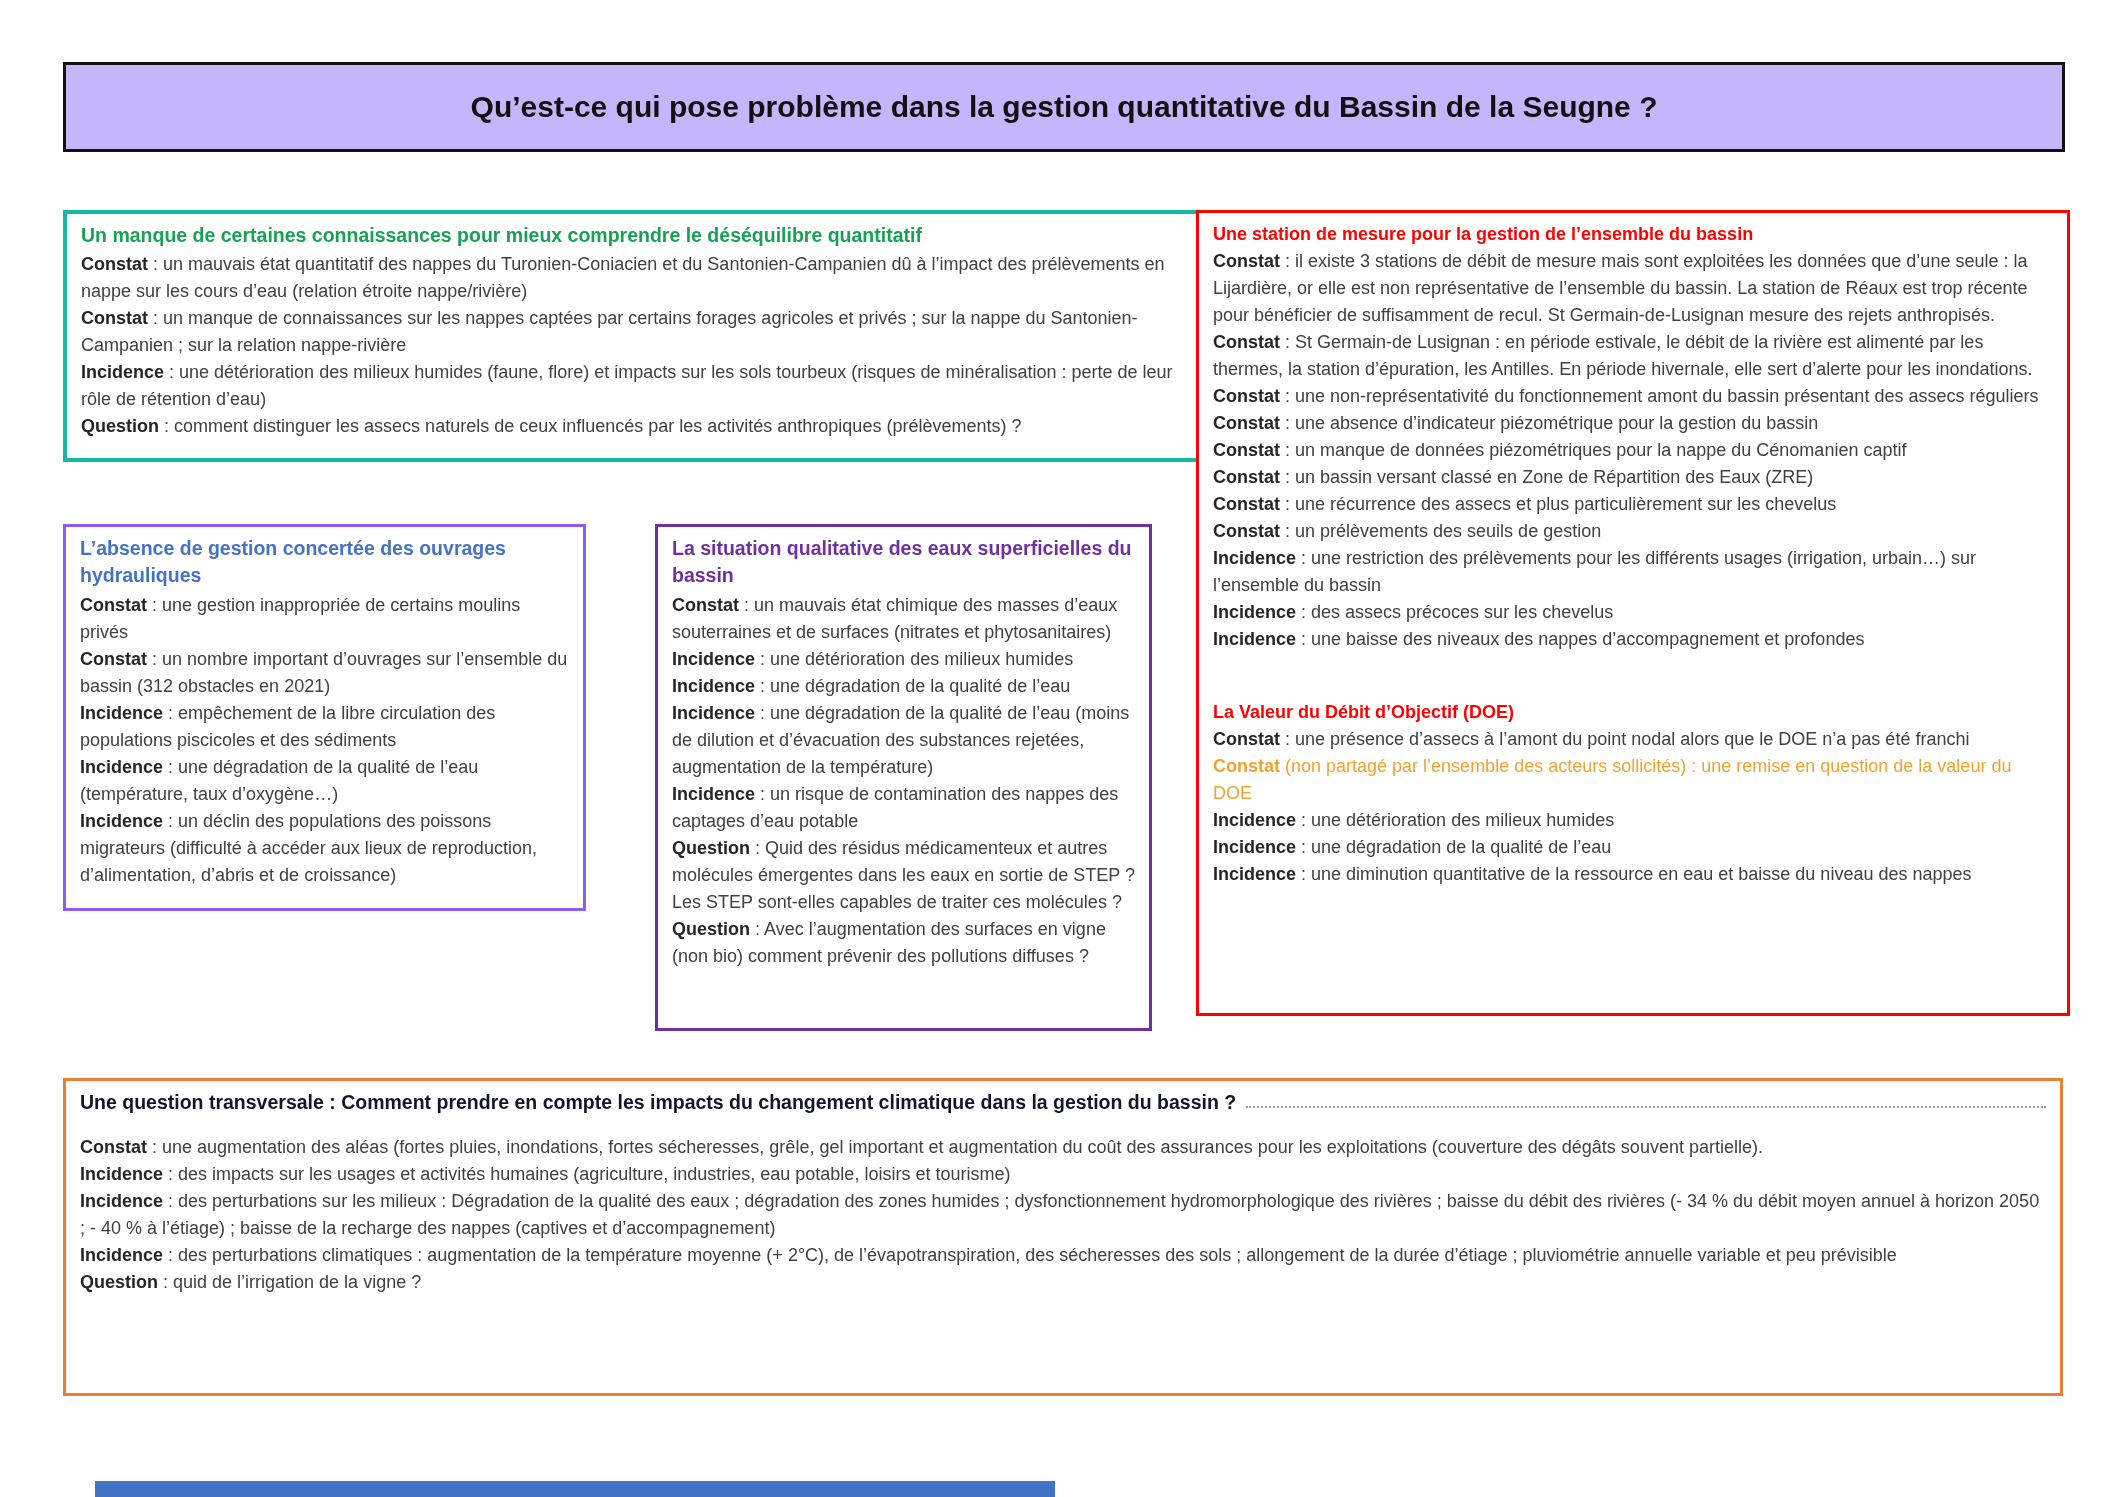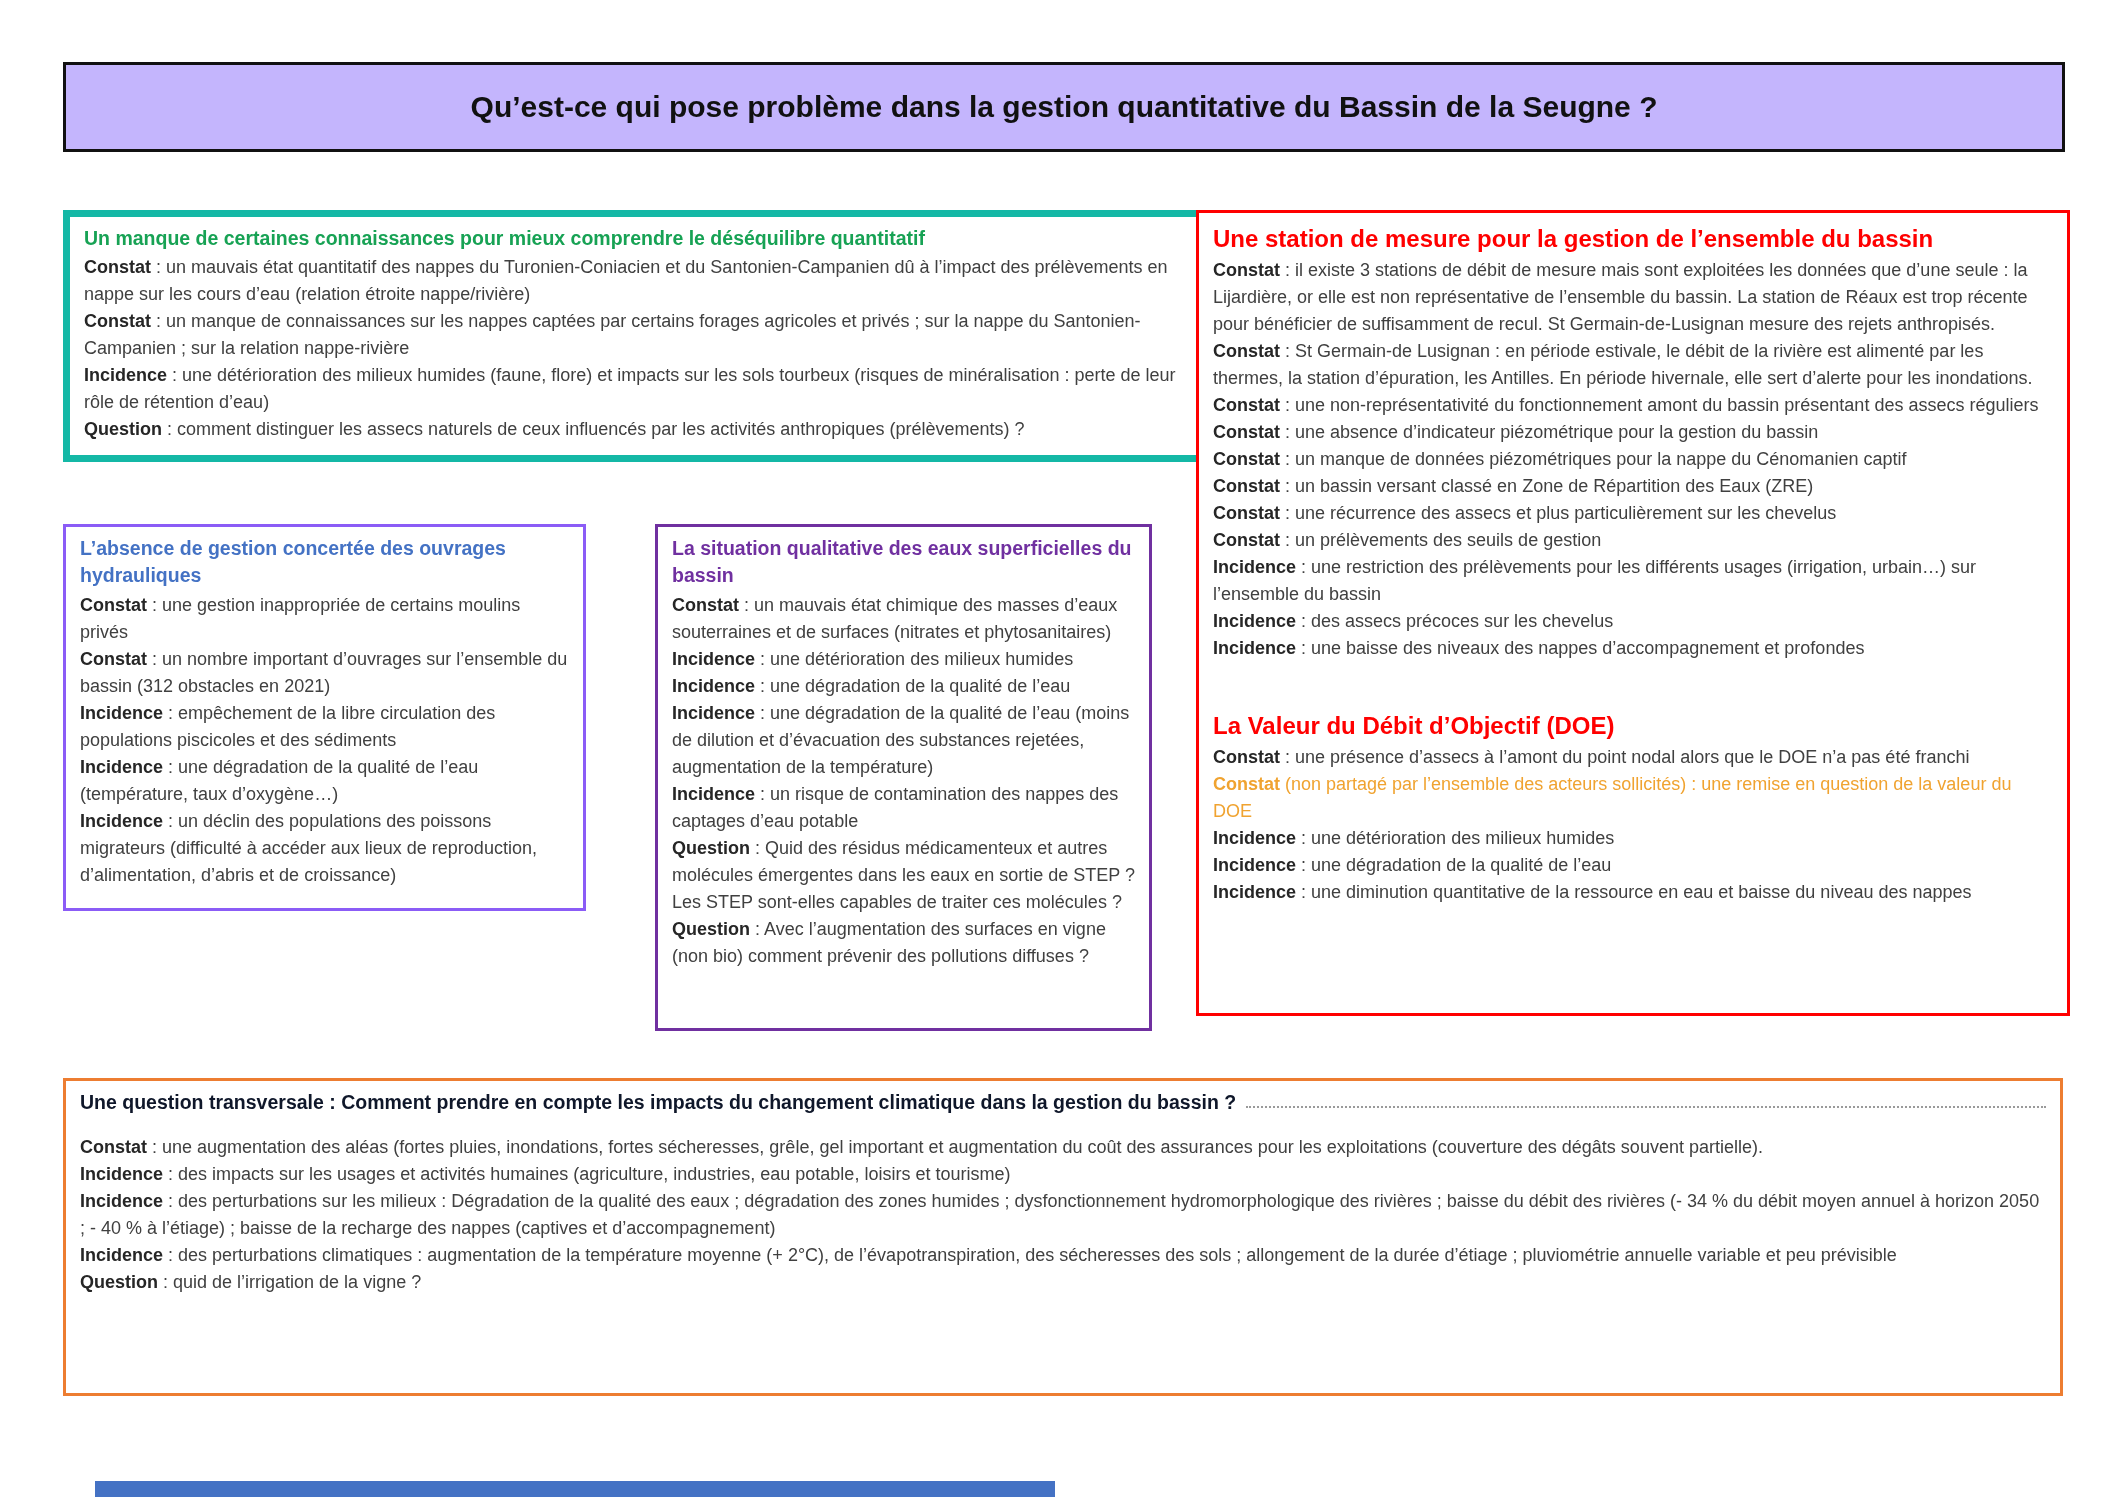--- a/index.html
+++ b/index.html
@@ -37,27 +37,27 @@
   .box p.line{margin:0;}
   .box p.line b{color:#262626;}
   .box-title{
     margin:0 0 2px 0;
     font-size:19.5px;
     font-weight:bold;
     line-height:1.4;
   }
   .box-subtitle{
     margin:0;
-    font-size:24px;
+    font-size:18px;
     font-weight:bold;
     line-height:1.5;
   }
   .green-box{
     left:63px; top:210px; width:1144px; min-height:252px;
-    border:7px solid #14b8a6;
+    border:4px solid #14b8a6;
   }
   .green-t{color:#17A254;}
   .blue-box{
     left:63px; top:524px; width:523px; min-height:387px;
     border:3px solid #8b5cf6;
   }
   .blue-t{color:#4472C4;}
   .purple-box{
     left:655px; top:524px; width:497px; min-height:507px;
     border:3px solid #7030A0;

